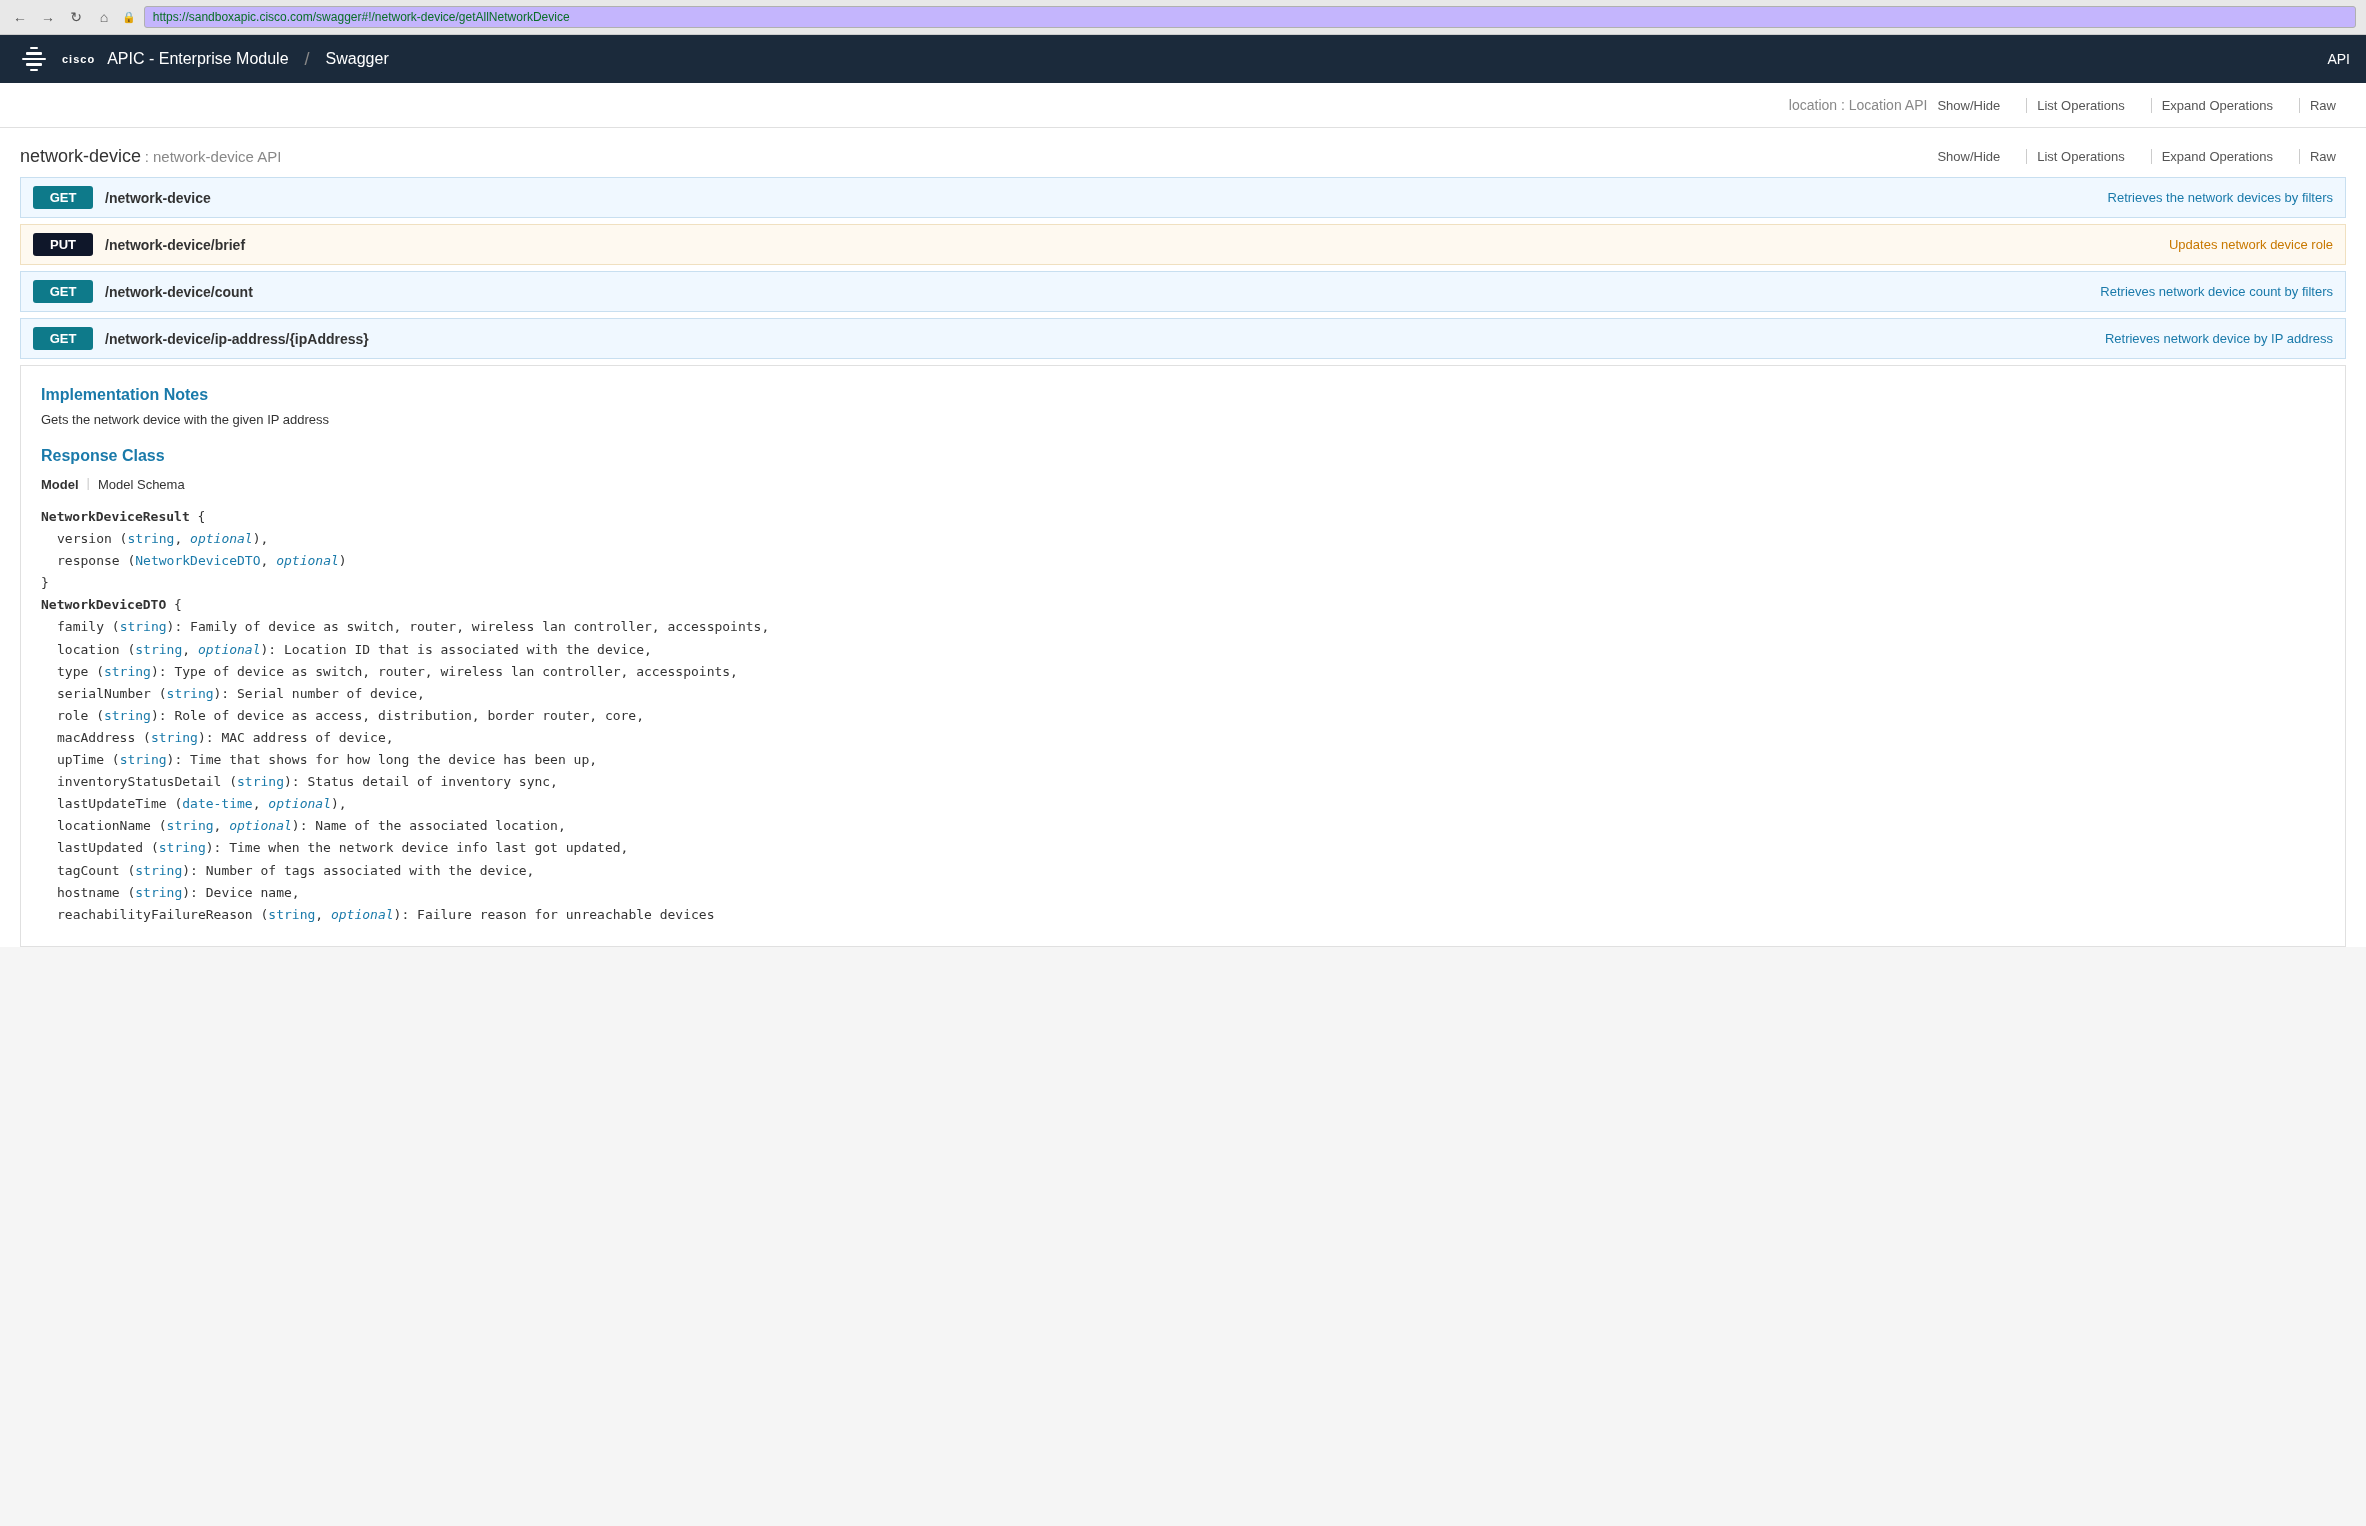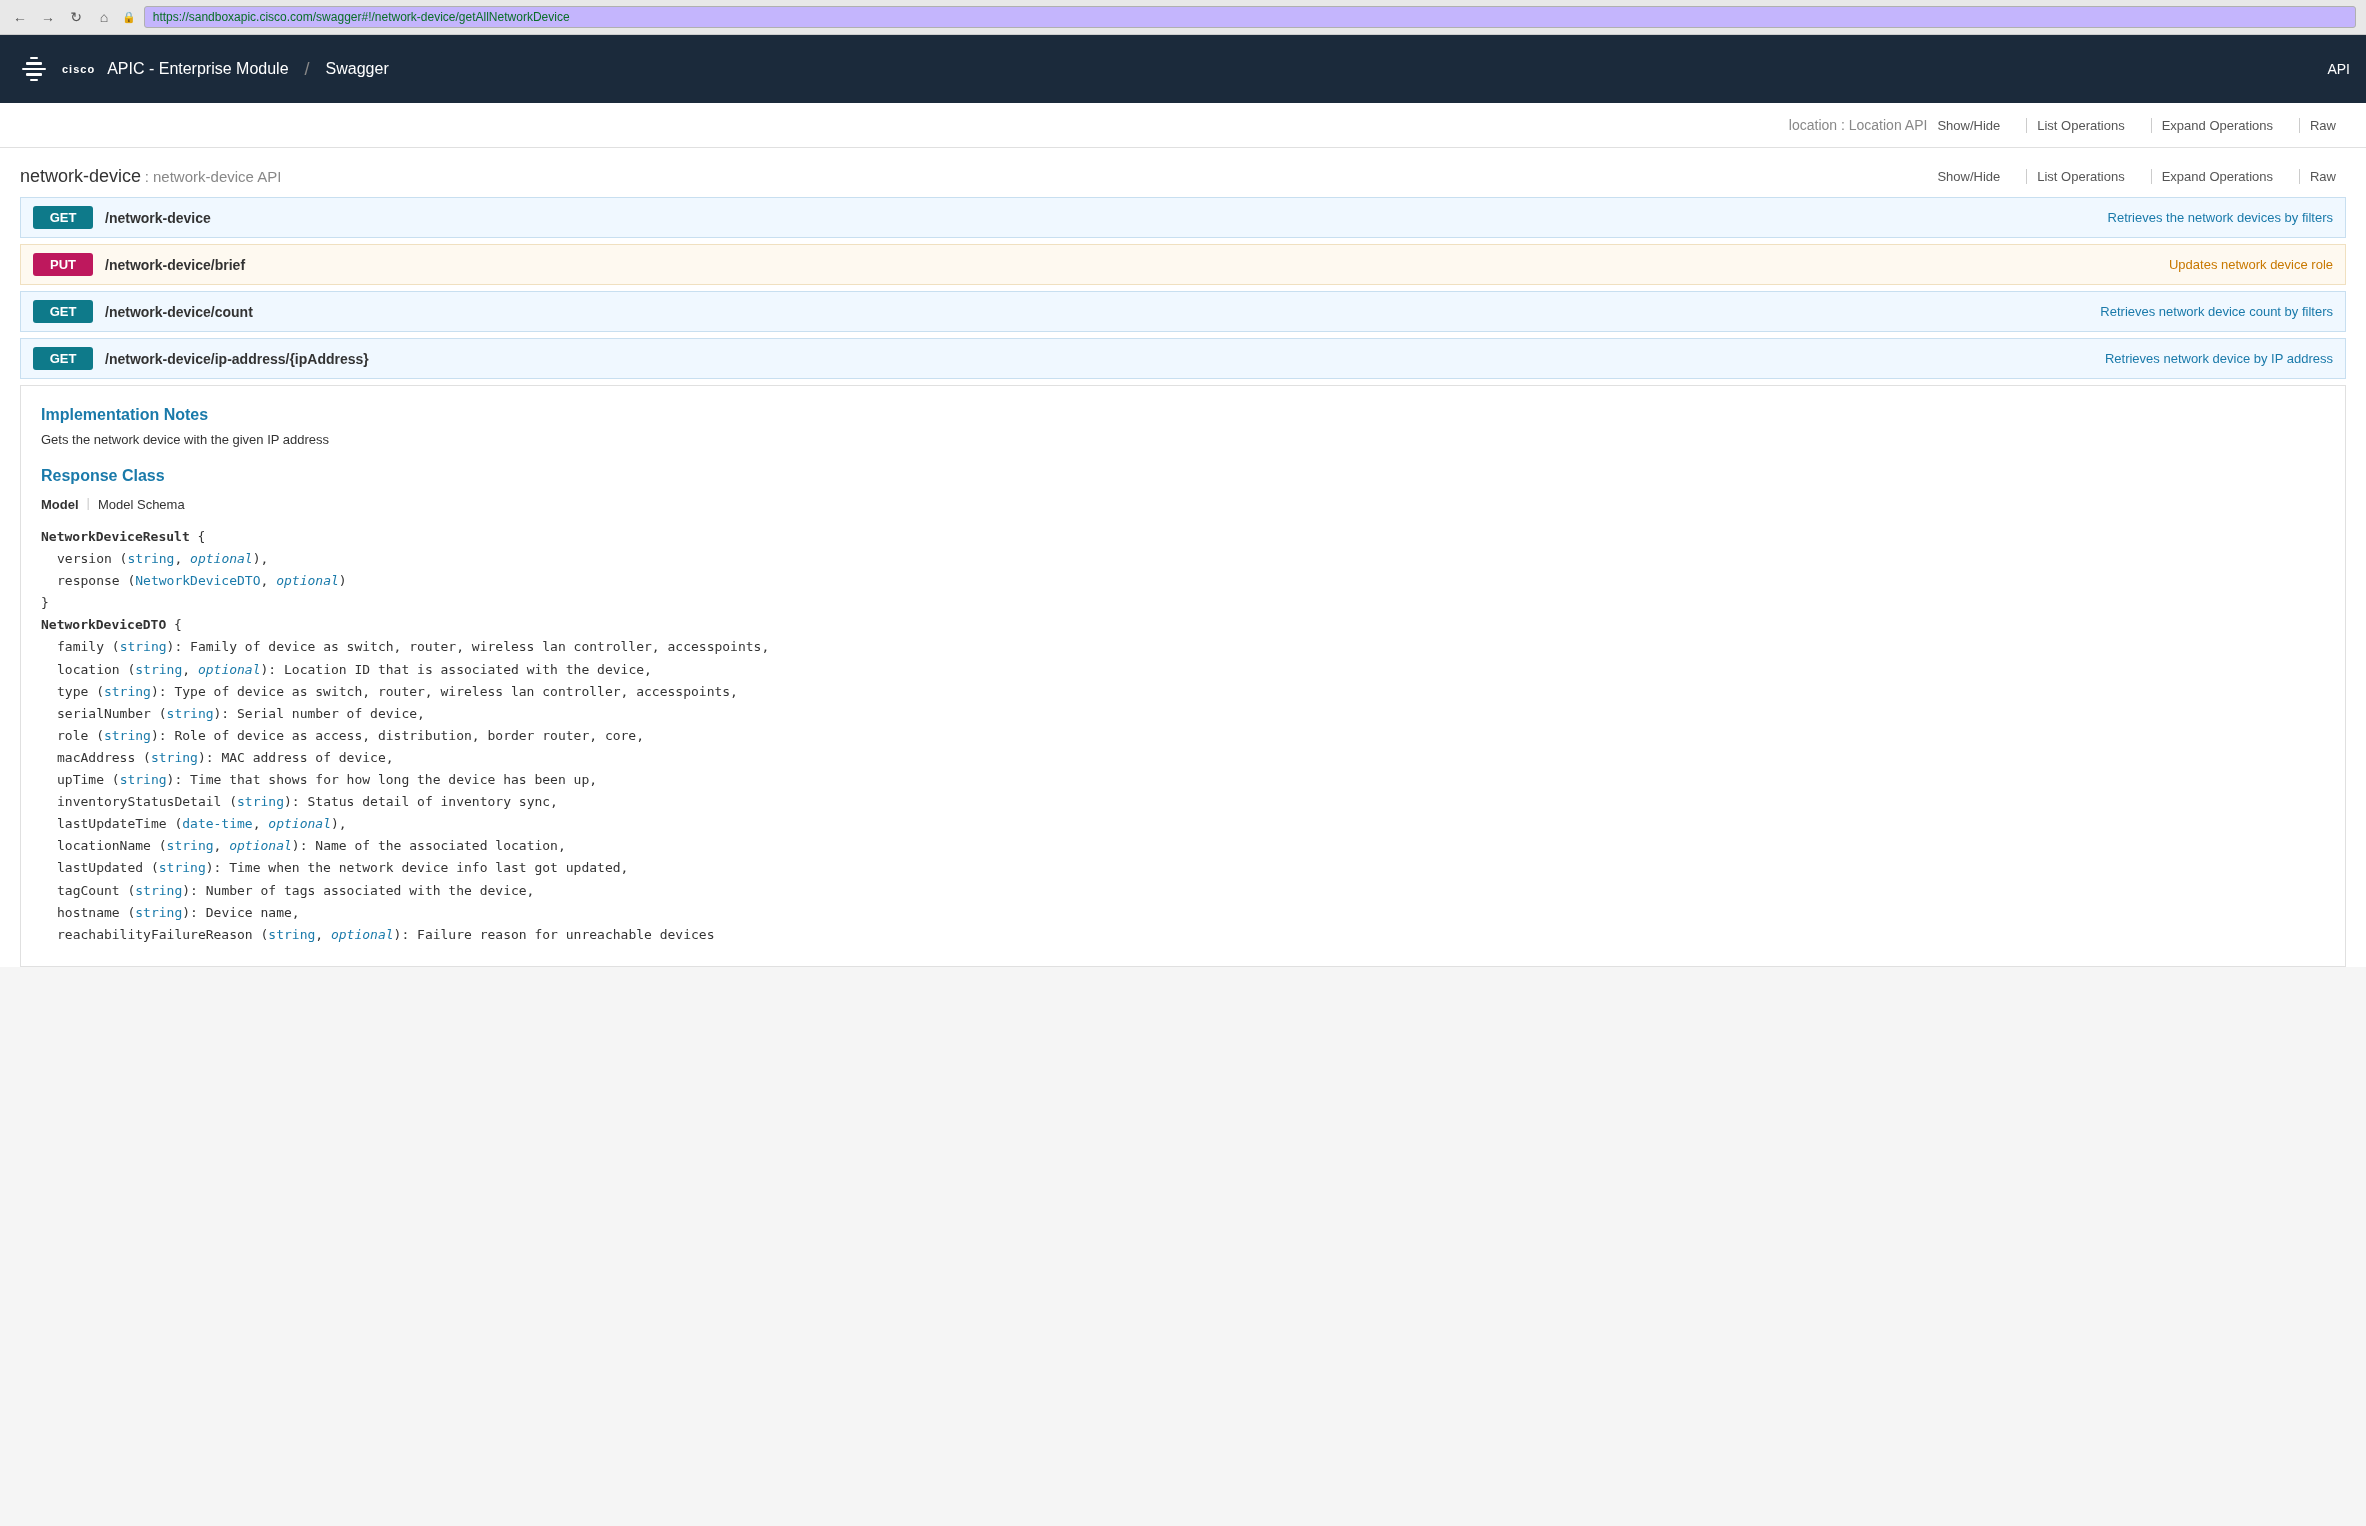--- a/index.html
+++ b/index.html
@@ -33,21 +33,21 @@
       color: #0a6e28;
     }
     .lock-icon { color: #2a9a2a; font-size: 11px; }
 
     
     .top-nav {
       background: #1a1a2e;
       background: #2d2d2d;
       background: #1b2a3b;
       padding: 0 16px;
-      height: 68px;
+      height: 48px;
       display: flex;
       align-items: center;
       gap: 12px;
     }
     .cisco-logo {
       display: flex;
       align-items: center;
       gap: 10px;
     }
     .cisco-logo-mark {
@@ -291,21 +291,21 @@
       </div>
     </div>
 
     <div class="endpoint-row get-row">
       <span class="method-badge get">GET</span>
       <span class="endpoint-path">/network-device</span>
       <span class="endpoint-description">Retrieves the network devices by filters</span>
     </div>
 
     <div class="endpoint-row put-row">
-      <span class="method-badge put" style="background:#be185d;">PUT</span>
+      <span class="method-badge put" style="background:#0f172a;">PUT</span>
       <span class="endpoint-path">/network-device/brief</span>
       <span class="endpoint-description orange">Updates network device role</span>
     </div>
 
     <div class="endpoint-row get-row">
       <span class="method-badge get">GET</span>
       <span class="endpoint-path">/network-device/count</span>
       <span class="endpoint-description">Retrieves network device count by filters</span>
     </div>
 

